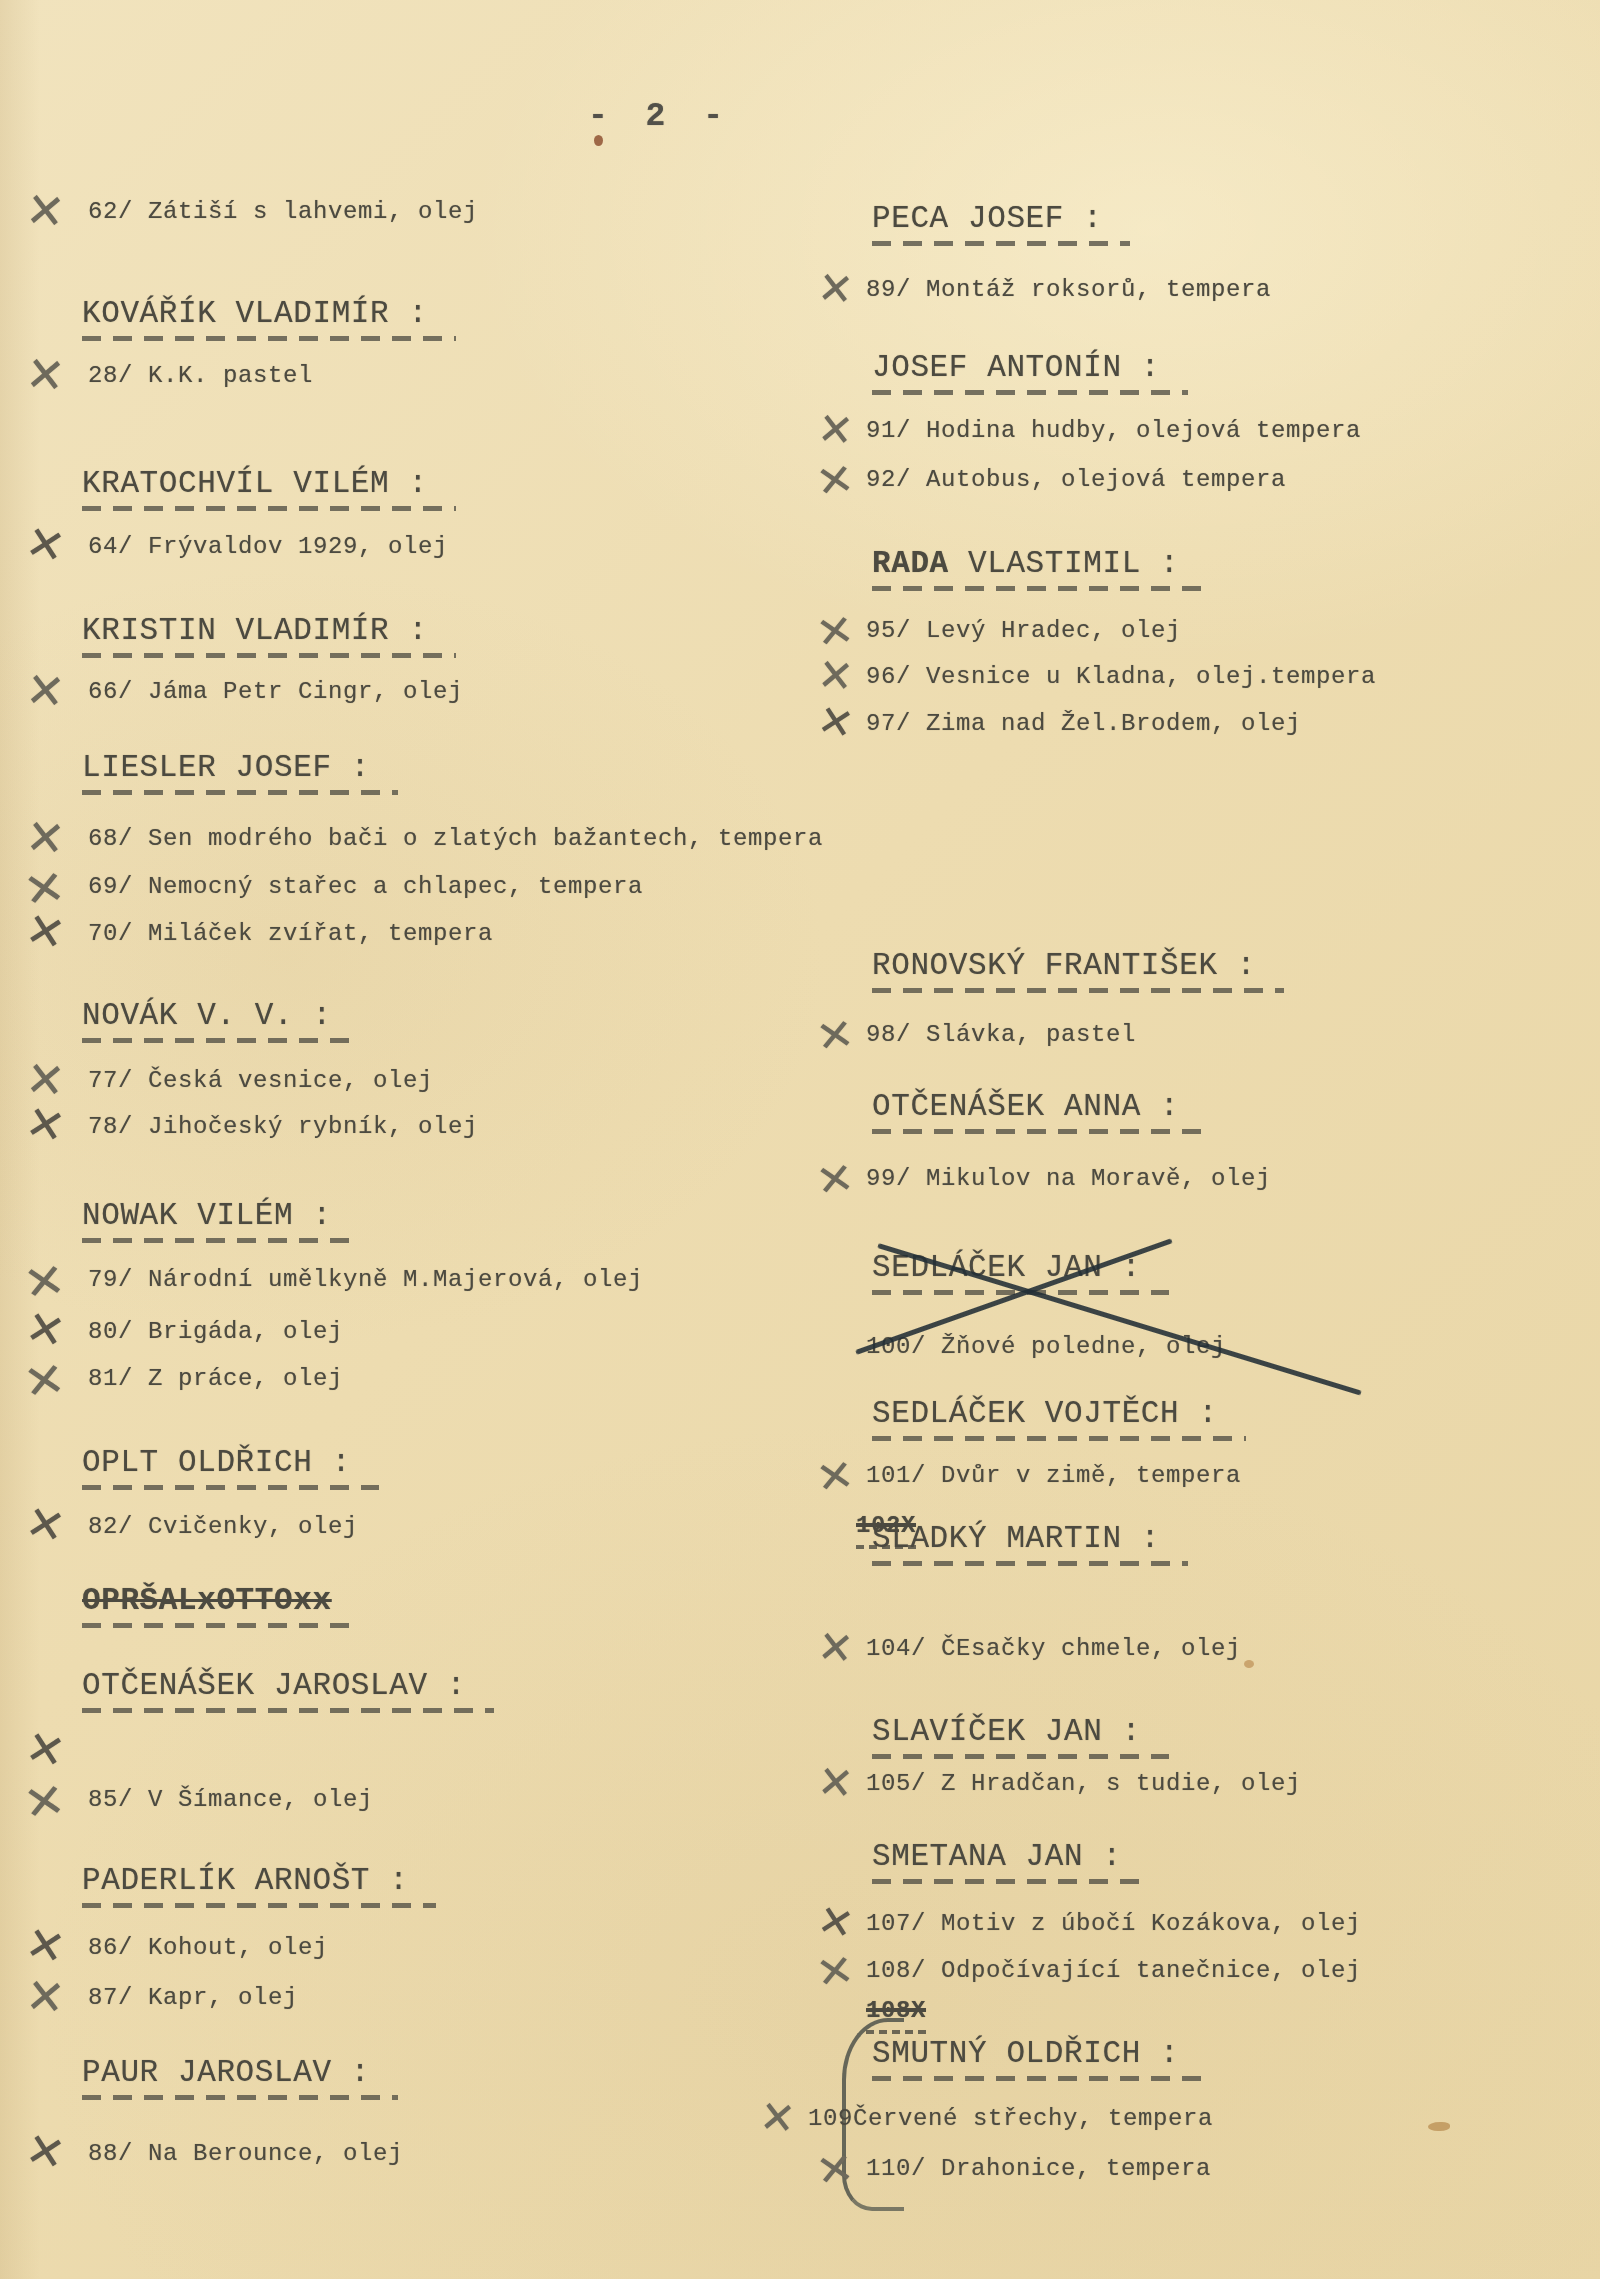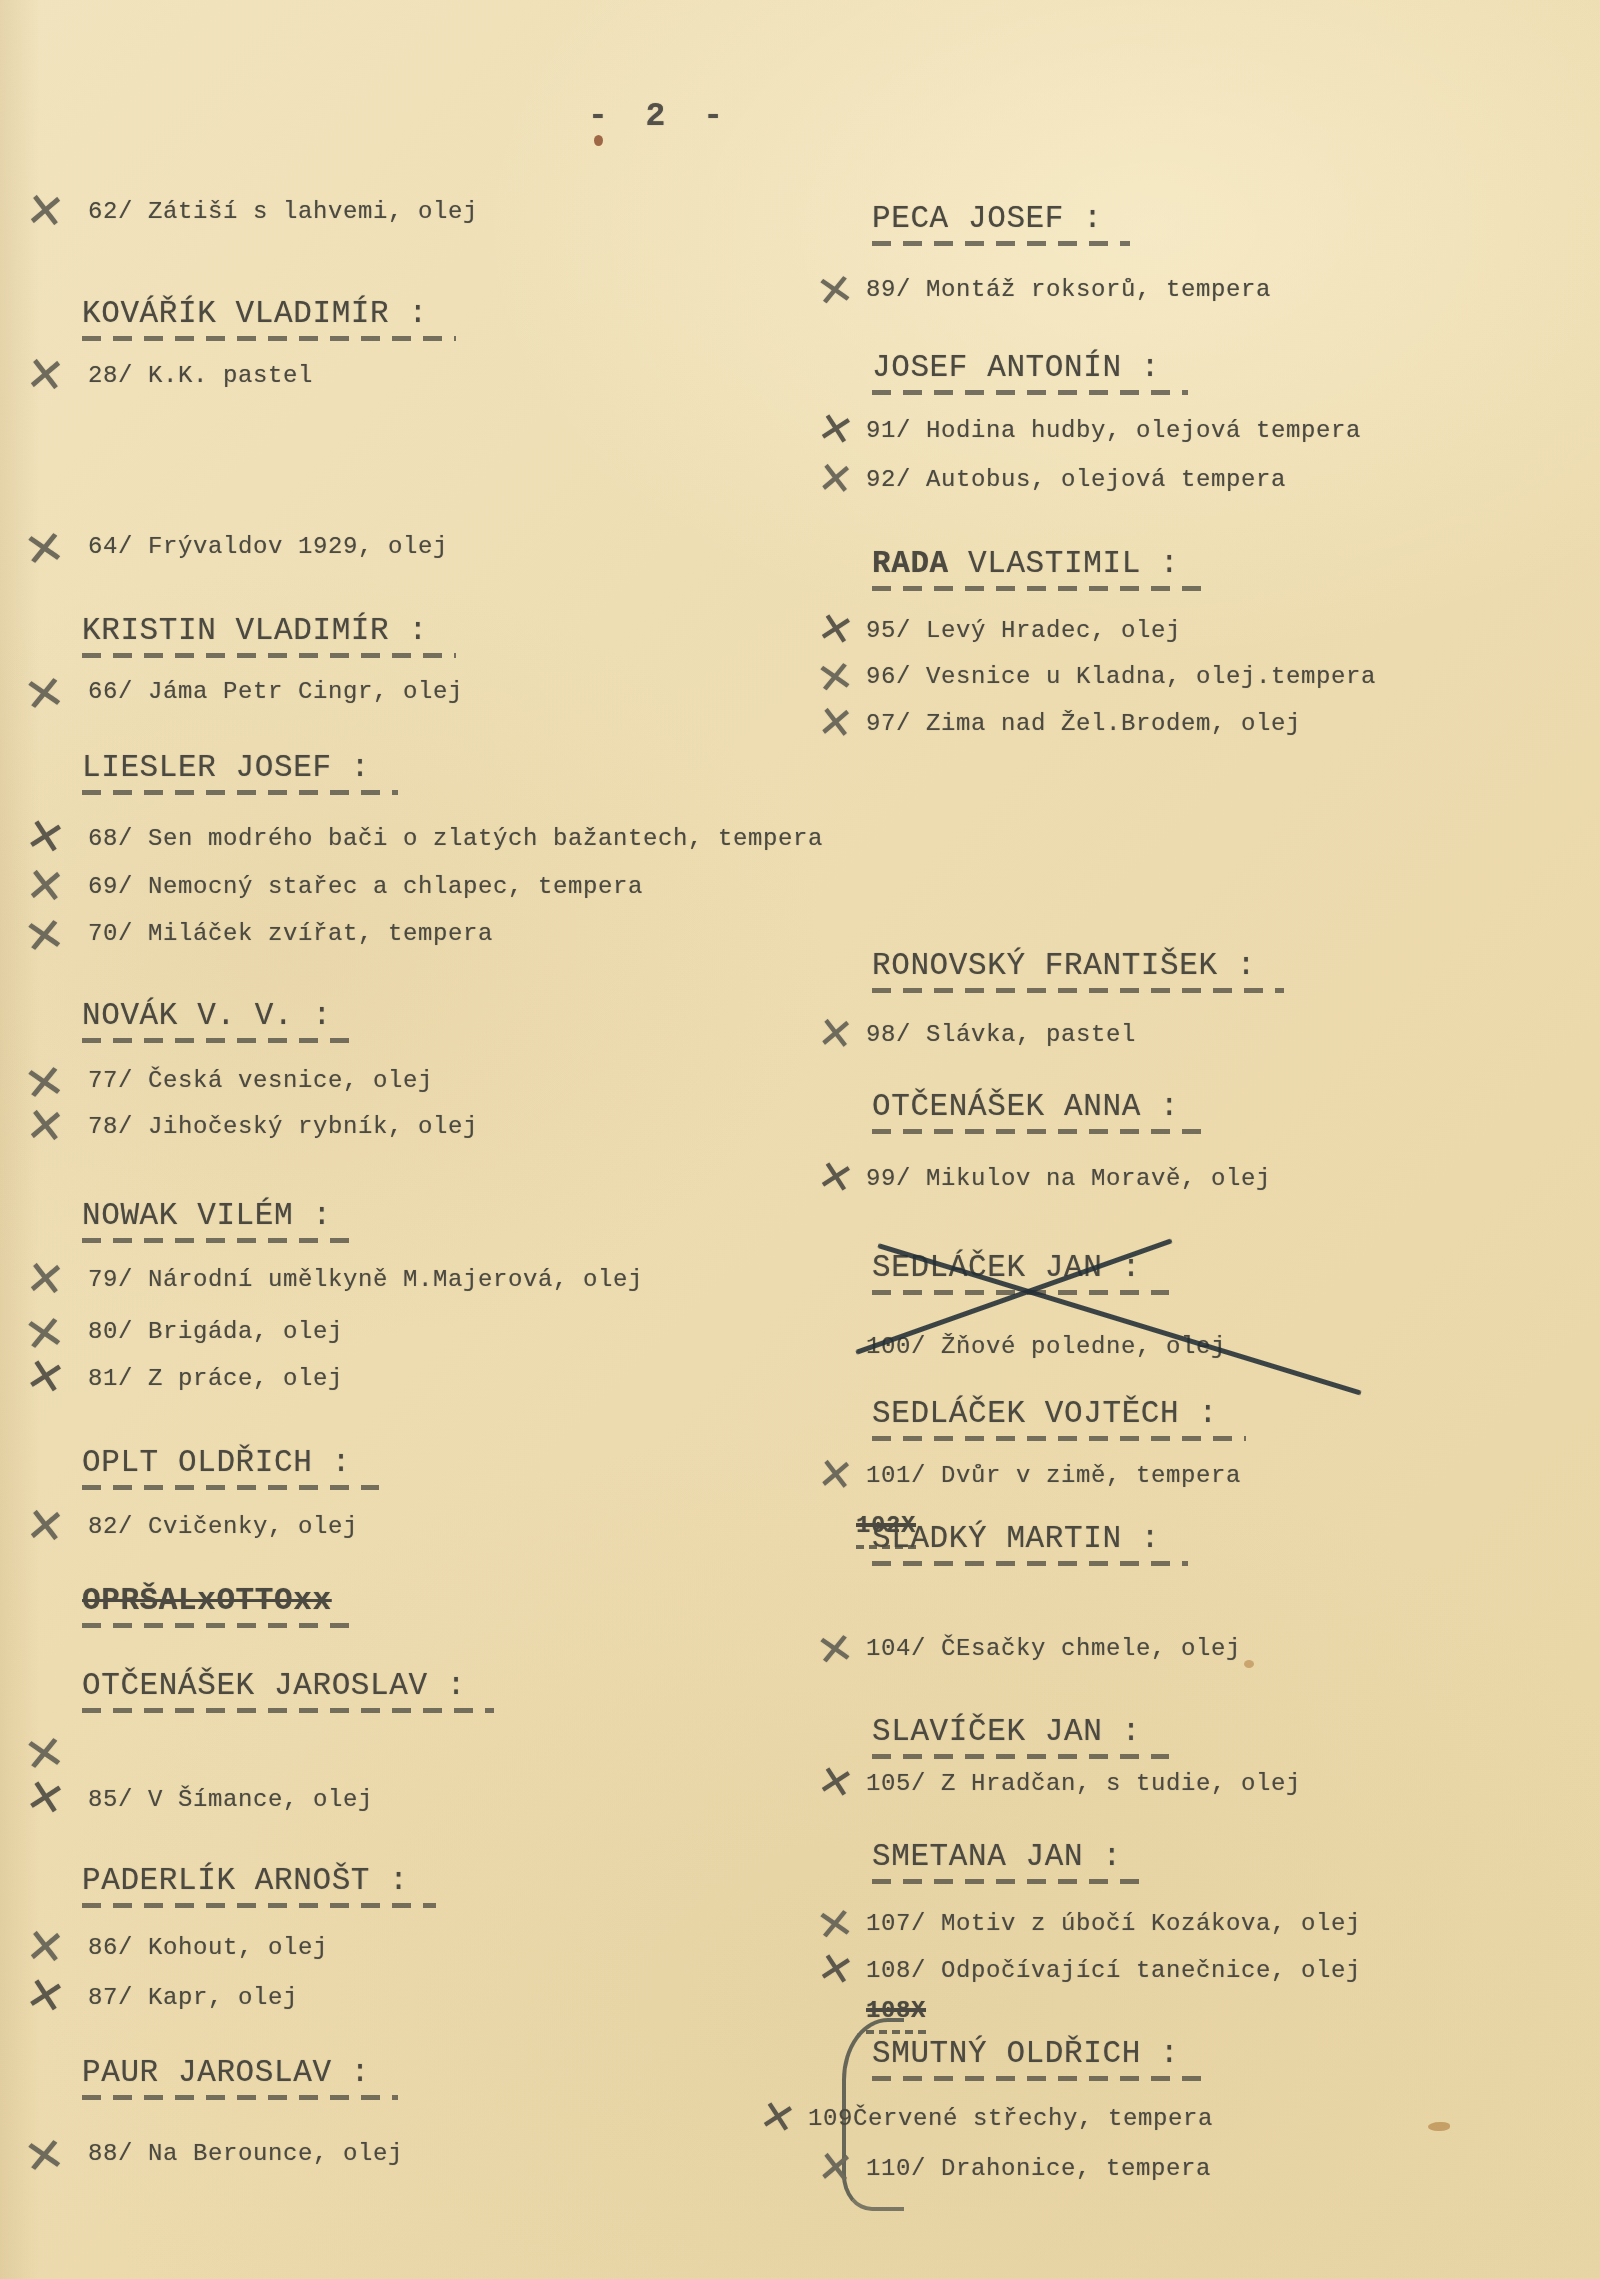--- a/index.html
+++ b/index.html
@@ -94,20 +94,24 @@
       <span class="entry-text">62/ Zátiší s lahvemi, olej</span>
     </div>
     <div class="heading" style="left: 82px; top: 296px;">
       <span class="heading-text">KOVÁŘÍK VLADIMÍR :</span>
       <div class="dash-underline"></div>
     </div>
     <div class="row" style="left: 26px; top: 357px;">
       <span class="mark">✕</span>
       <span class="entry-text">28/ K.K. pastel</span>
     </div>
+    <div class="heading" style="left: 82px; top: 466px;">
+      <span class="heading-text">KRATOCHVÍL VILÉM :</span>
+      <div class="dash-underline"></div>
+    </div>
     <div class="row" style="left: 26px; top: 528px;">
       <span class="mark">✕</span>
       <span class="entry-text">64/ Frývaldov 1929, olej</span>
     </div>
     <div class="heading" style="left: 82px; top: 613px;">
       <span class="heading-text">KRISTIN VLADIMÍR :</span>
       <div class="dash-underline"></div>
     </div>
     <div class="row" style="left: 26px; top: 673px;">
       <span class="mark">✕</span>

